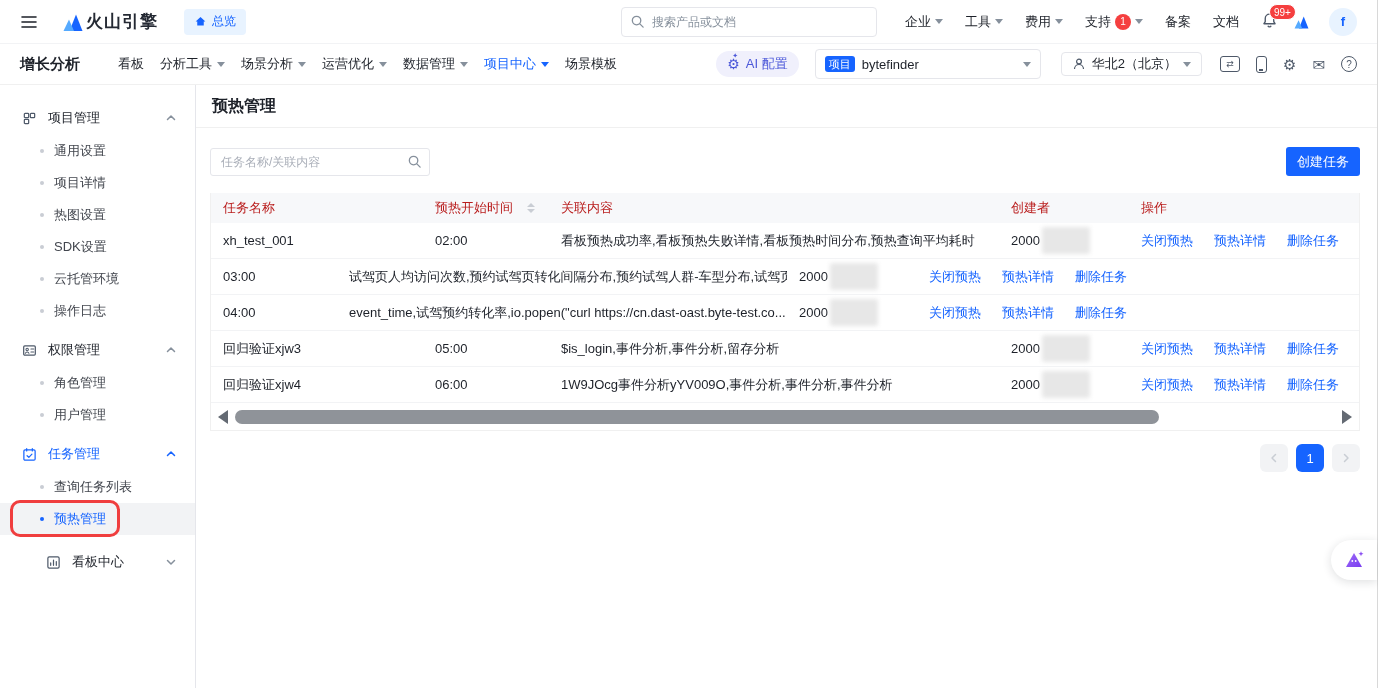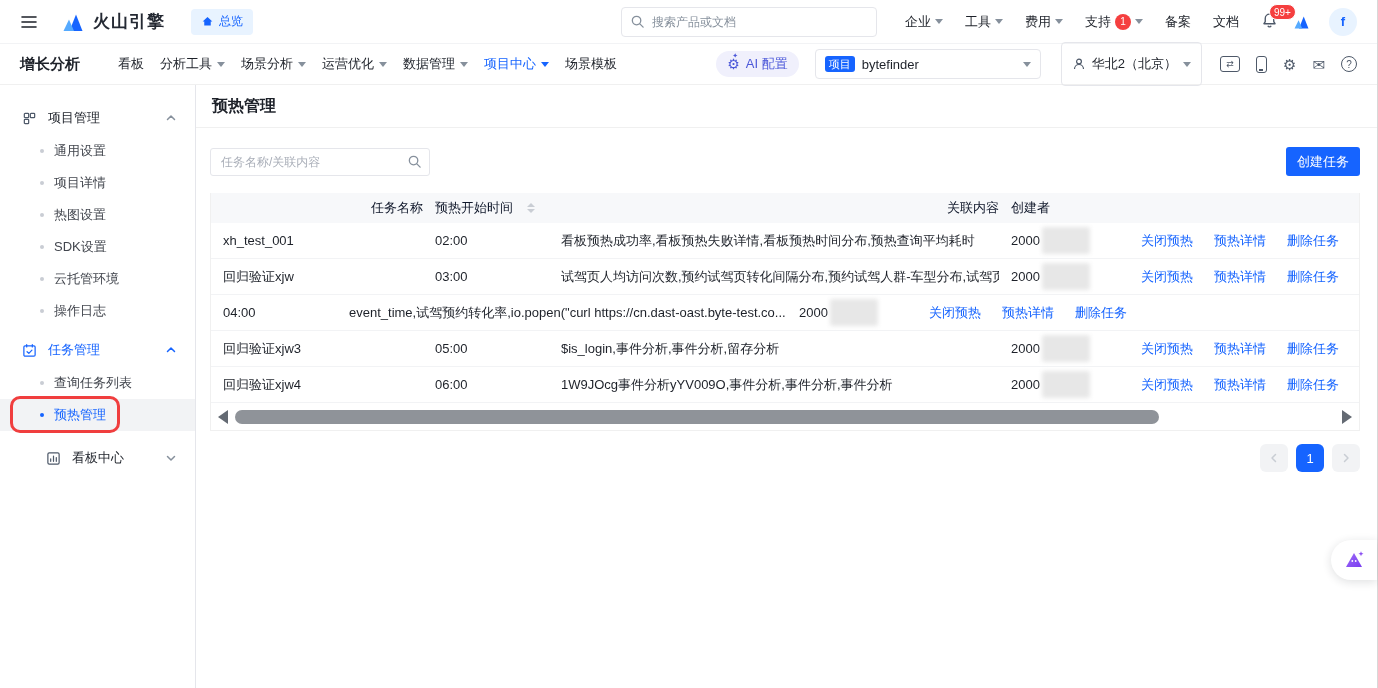--- a/index.html
+++ b/index.html
@@ -3,21 +3,21 @@
 <meta charset="utf-8">
 <style>
   * { margin:0; padding:0; box-sizing:border-box; }
   html,body { width:1378px; height:688px; overflow:hidden; }
   body { font-family:"Liberation Sans","DejaVu Sans",sans-serif; font-size:13px; color:#1d2129; background:#fff; }
   .app { width:1378px; height:688px; display:flex; flex-direction:column; position:relative; border-right:1px solid #d8d8d8; }
 
   
   .topbar { height:44px; flex:0 0 44px; display:flex; align-items:center; padding:0 20px; border-bottom:1px solid #f2f3f5; }
   .icon-btn { display:inline-flex; align-items:center; justify-content:center; cursor:pointer; color:#1d2129; }
-  .logo { display:flex; align-items:center; gap:7px; margin-left:22px; cursor:pointer; }
+  .logo { display:flex; align-items:center; margin-left:22px; cursor:pointer; }
   .logo-text { font-size:17px; font-weight:bold; color:#242933; letter-spacing:1px; }
   .overview-pill { display:flex; align-items:center; gap:5px; margin-left:26px; height:26px; padding:0 10px; background:#e8f3ff; color:#1664ff; border-radius:4px; font-size:12px; cursor:pointer; }
   .top-search { position:relative; margin-left:auto; width:256px; height:30px; }
   .top-search input { width:100%; height:100%; border:1px solid #e5e6eb; border-radius:4px; padding:0 10px 0 30px; font-size:12px; color:#1d2129; outline:none; font-family:inherit; }
   .top-search input::placeholder { color:#86909c; }
   .top-search .s-icon { position:absolute; left:9px; top:7px; color:#86909c; }
   .top-menu { display:flex; align-items:center; margin-left:28px; gap:22px; }
   .top-menu-item { display:flex; align-items:center; gap:4px; cursor:pointer; white-space:nowrap; }
   .caret { width:0; height:0; border-left:4px solid transparent; border-right:4px solid transparent; border-top:5px solid #86909c; display:inline-block; }
   .num-badge { min-width:16px; height:16px; background:#f53f3f; color:#fff; border-radius:8px; font-size:10px; line-height:16px; text-align:center; padding:0 4px; display:inline-block; }
@@ -33,21 +33,21 @@
   .pnav-item { display:flex; align-items:center; gap:5px; cursor:pointer; white-space:nowrap; }
   .pnav-item.active { color:#1664ff; }
   .pnav-item.active .caret { border-top-color:#1664ff; }
   .ai-pill { margin-left:auto; display:flex; align-items:center; gap:6px; height:26px; padding:0 11px; border-radius:14px; background:#f0f0fc; color:#4c58d9; font-size:13px; cursor:pointer; position:relative; }
   .ai-gear { font-size:14px; line-height:1; position:relative; }
   .ai-spark { position:absolute; top:1px; left:16px; font-size:7px; }
   .proj-select { margin-left:16px; width:226px; height:30px; border:1px solid #e5e6eb; border-radius:4px; display:flex; align-items:center; padding:0 9px; gap:7px; cursor:pointer; }
   .proj-tag { background:#1664ff; color:#fff; font-size:11px; border-radius:3px; padding:1px 4px; line-height:14px; }
   .proj-name { font-size:13px; }
   .proj-select .caret { margin-left:auto; }
-  .region-select { margin-left:20px; height:44px; border:1px solid #e5e6eb; border-radius:4px; display:flex; align-items:center; padding:0 10px; gap:6px; cursor:pointer; }
+  .region-select { margin-left:20px; height:24px; border:1px solid #e5e6eb; border-radius:4px; display:flex; align-items:center; padding:0 10px; gap:6px; cursor:pointer; }
   .util-icons { display:flex; align-items:center; gap:16px; margin-left:18px; color:#4e5969; }
   .u-glyph { font-size:15px; line-height:1; cursor:pointer; }
   .u-box { width:20px; height:16px; border:1.3px solid #4e5969; border-radius:3px; font-size:9px; display:flex; align-items:center; justify-content:center; cursor:pointer; }
   .u-phone { width:11px; height:17px; border:1.3px solid #4e5969; border-radius:3px; position:relative; cursor:pointer; }
   .u-phone::after { content:""; position:absolute; bottom:1px; left:50%; transform:translateX(-50%); width:4px; height:1.5px; background:#4e5969; }
   .u-q { width:16px; height:16px; border:1.3px solid #4e5969; border-radius:50%; font-size:10px; display:flex; align-items:center; justify-content:center; cursor:pointer; }
 
   
   .page-body { flex:1; display:flex; min-height:0; }
   .sidebar { width:196px; flex:0 0 196px; border-right:1px solid #e5e6eb; padding-top:16px; overflow:hidden; }
@@ -70,21 +70,21 @@
   .page-title { font-size:16px; font-weight:bold; }
   .content { padding:19px 17px 0 14px; flex:1; position:relative; }
   .toolbar { display:flex; align-items:center; }
   .filter-search { position:relative; width:220px; height:28px; }
   .filter-search input { width:100%; height:100%; border:1px solid #e5e6eb; border-radius:3px; padding:0 28px 0 10px; font-size:12px; outline:none; font-family:inherit; }
   .filter-search input::placeholder { color:#a9aeb8; }
   .filter-search .s-icon { position:absolute; right:8px; top:6px; color:#86909c; }
   .create-btn { margin-left:auto; width:74px; height:29px; background:#1664ff; border:none; border-radius:3px; color:#fff; font-size:13px; cursor:pointer; font-family:inherit; }
 
   .table-wrap { margin-top:17px; border:1px solid #f0f0f0; border-top:none; }
-  .t-head { display:flex; align-items:center; background:#f7f8fa; height:30px; font-size:13px; color:#0f172a;text-align:right; }
+  .t-head { display:flex; align-items:center; background:#f7f8fa; height:30px; font-size:13px; color:#b91c1c; }
   .col { padding-left:12px; white-space:nowrap; overflow:hidden; }
   .c-name { width:212px; flex:0 0 212px; }
   .c-time { width:126px; flex:0 0 126px; display:flex; align-items:center; }
   .c-content { width:450px; flex:0 0 450px; }
   .c-creator { width:130px; flex:0 0 130px; display:flex; align-items:center; overflow:visible; }
   .c-action { flex:1; display:flex; align-items:center; gap:21px; }
   .sort-icon { display:inline-flex; flex-direction:column; gap:2px; margin-left:14px; }
   .sort-icon i { width:0; height:0; border-left:4px solid transparent; border-right:4px solid transparent; display:block; }
   .sort-up { border-bottom:4px solid #c9cdd4; }
   .sort-down { border-top:4px solid #c9cdd4; }
@@ -320,20 +320,39 @@
         <div class="side-item">
             <i class="dot"></i>
             <span>云托管环境</span>
           </div>
         <div class="side-item">
             <i class="dot"></i>
             <span>操作日志</span>
           </div>
       </div>
 
+      <div class="side-sec">
+        <div class="sec-head">
+          <svg class="sec-icon" width="15" height="15">
+              <use href="#sym-idcard"></use>
+            </svg>
+          <span class="sec-label">权限管理</span>
+          <svg class="sec-chev" width="12" height="12" style="transform:rotate(180deg)">
+              <use href="#sym-chevron"></use>
+            </svg>
+        </div>
+        <div class="side-item">
+            <i class="dot"></i>
+            <span>角色管理</span>
+          </div>
+        <div class="side-item">
+            <i class="dot"></i>
+            <span>用户管理</span>
+          </div>
+      </div>
 
       <div class="side-sec active">
         <div class="sec-head">
           <svg class="sec-icon" width="15" height="15">
               <use href="#sym-calendar"></use>
             </svg>
           <span class="sec-label">任务管理</span>
           <svg class="sec-chev" width="12" height="12" style="transform:rotate(180deg)">
               <use href="#sym-chevron"></use>
             </svg>
@@ -383,39 +402,39 @@
             <div class="col c-name">任务名称</div>
             <div class="col c-time">
               <span>预热开始时间</span>
               <span class="sort-icon">
                   <i class="sort-up"></i>
                   <i class="sort-down"></i>
                 </span>
             </div>
             <div class="col c-content">关联内容</div>
             <div class="col c-creator">创建者</div>
+            <div class="col c-action">操作</div>
           </div>
 
           <div class="t-row">
             <div class="col c-name">xh_test_001</div>
             <div class="col c-time">02:00</div>
             <div class="col c-content">看板预热成功率,看板预热失败详情,看板预热时间分布,预热查询平均耗时</div>
             <div class="col c-creator">
                 <span>2000</span>
                 <span class="blur-block"></span>
               </div>
             <div class="col c-action">
               <a class="action-link">关闭预热</a>
               <a class="action-link">预热详情</a>
               <a class="action-link">删除任务</a>
             </div>
           </div>
 
           <div class="t-row">
-            <div class="col c-name">回归验证xjw</div>
             <div class="col c-time">03:00</div>
             <div class="col c-content">试驾页人均访问次数,预约试驾页转化间隔分布,预约试驾人群-车型分布,试驾页访...</div>
             <div class="col c-creator">
                 <span>2000</span>
                 <span class="blur-block"></span>
               </div>
             <div class="col c-action">
               <a class="action-link">关闭预热</a>
               <a class="action-link">预热详情</a>
               <a class="action-link">删除任务</a>

